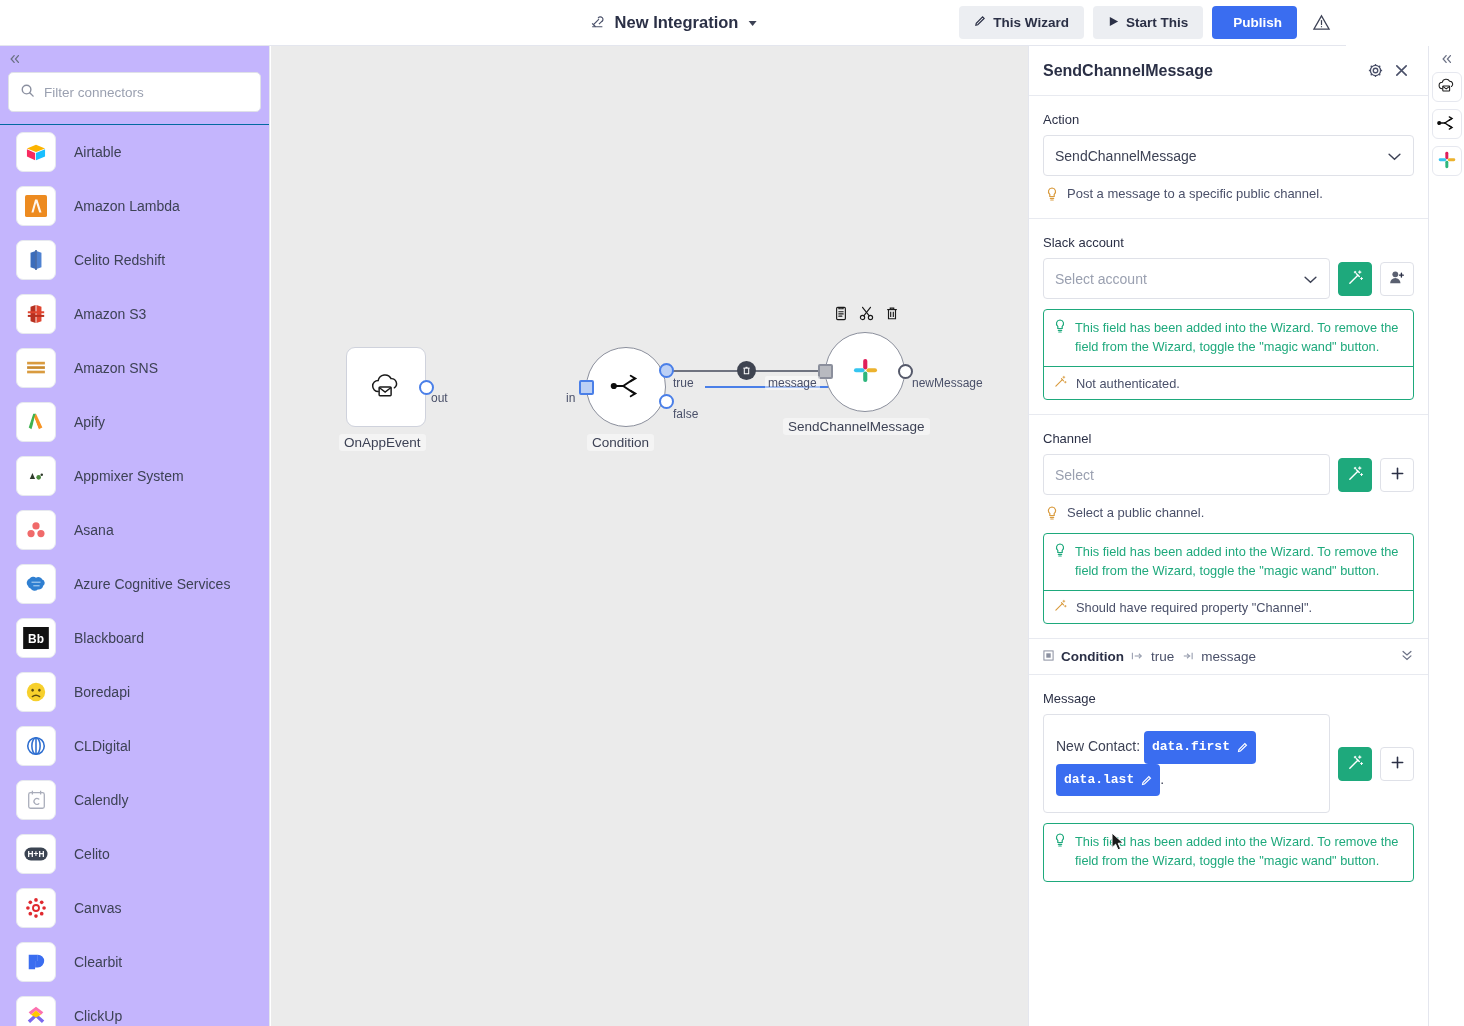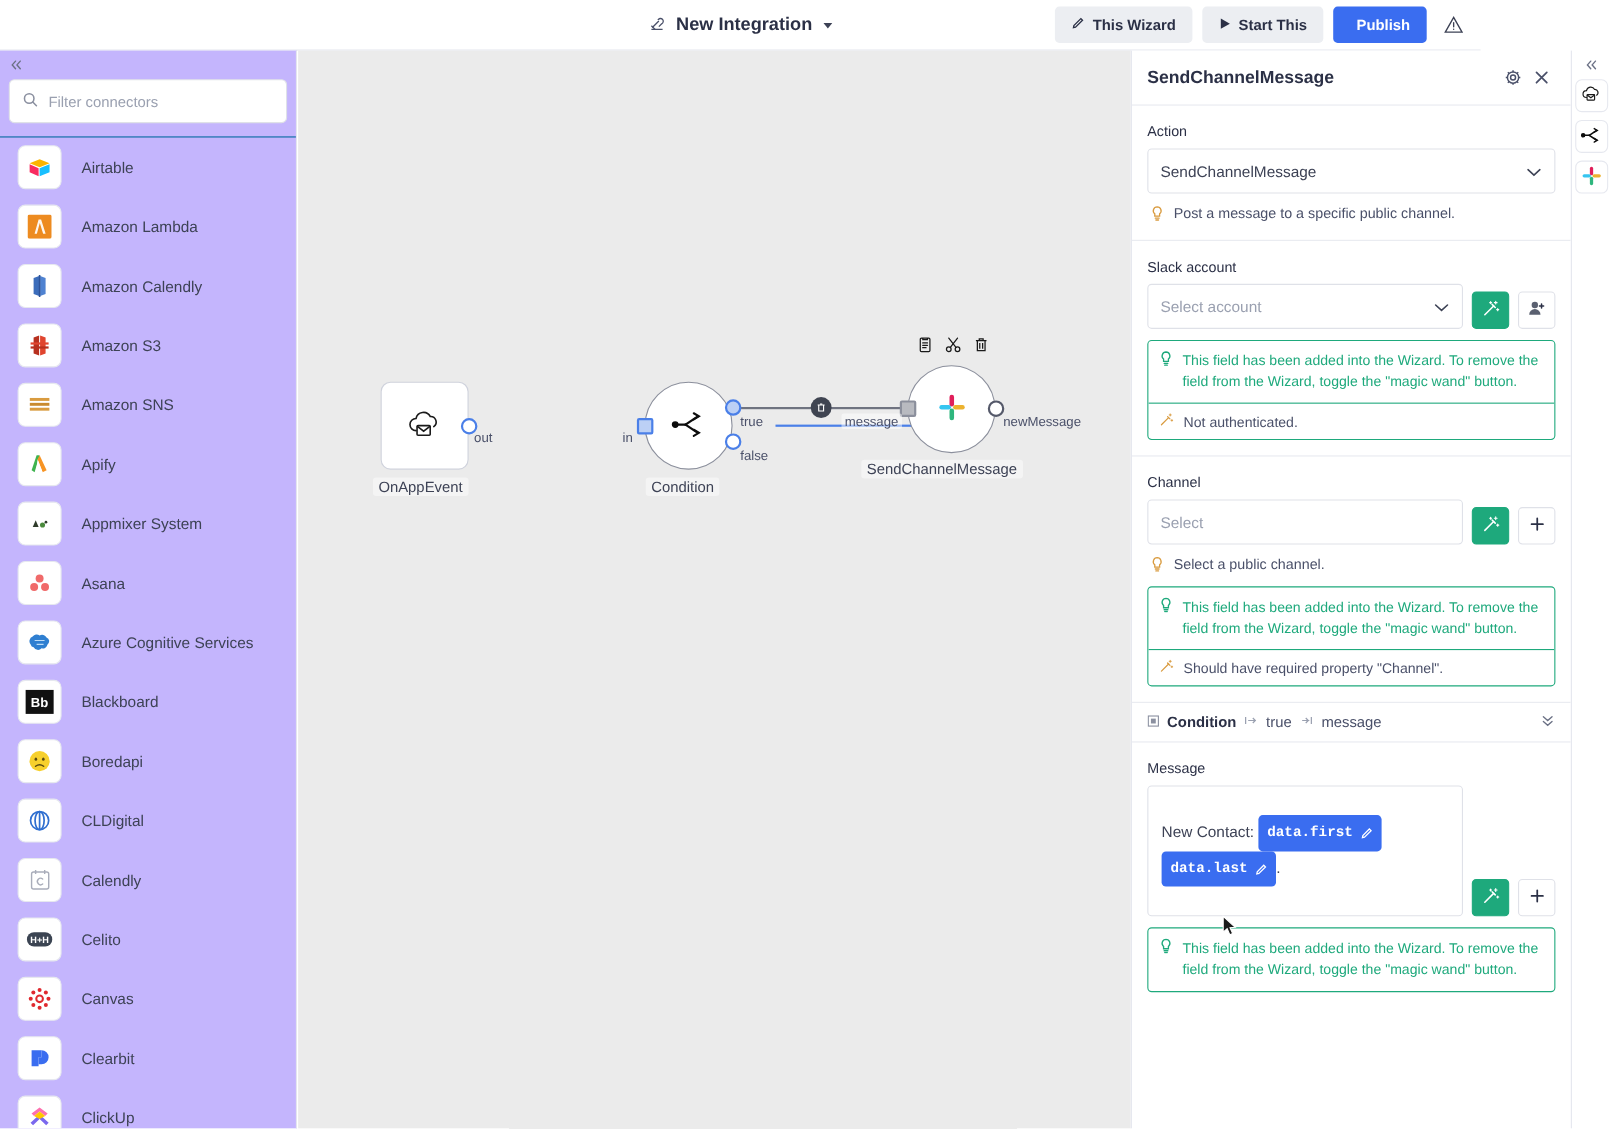--- a/index.html
+++ b/index.html
@@ -123,21 +123,21 @@
     background: #ffffff; border-left: 1px solid #e4e6ee; overflow: hidden;
   }
   .panel-header {
     height: 50px; display: flex; align-items: center; padding: 0 14px;
     border-bottom: 1px solid #e8eaf0;
   }
   .panel-title { flex: 1; font-size: 16px; font-weight: bold; color: #2b3046; }
   .panel-hicon { width: 26px; height: 26px; display: flex; align-items: center; justify-content: center; cursor: pointer; color: #4a5069; }
   .section { padding: 16px 14px 14px 14px; border-bottom: 1px solid #e8eaf0; }
   .field-label { font-size: 13px; font-weight: normal; color: #2b3046; margin-bottom: 8px; }
-  .row { display: flex; align-items: flex-end; gap: 8px; }
+  .row { display: flex; align-items: center; gap: 8px; }
   .select-input {
     flex: 1; height: 41px; border: 1px solid #dfe1e8; border-radius: 4px;
     background: #fff; display: flex; align-items: center; padding: 0 11px;
     font-size: 14px; color: #3d4255; cursor: pointer;
   }
   .select-input.placeholder { color: #9aa0b0; }
   .select-input .chev { margin-left: auto; }
   .sq-btn {
     width: 34px; height: 34px; border-radius: 4px; border: 1px solid #dfe1e8;
     background: #fff; display: flex; align-items: center; justify-content: center;
@@ -169,21 +169,21 @@
     display: flex; align-items: center; gap: 7px;
     padding: 9px 14px; border-bottom: 1px solid #e8eaf0;
     font-size: 13.5px; color: #2b3046;
   }
   .breadcrumb-bar .crumb { font-weight: bold; }
   .breadcrumb-bar .crumb.light { font-weight: normal; color: #4a5069; }
   .breadcrumb-bar .sep { color: #9aa0b0; font-size: 11px; }
   .breadcrumb-bar .collapse-all { margin-left: auto; color: #6b7185; cursor: pointer; }
   .msg-editor {
     flex: 1; min-height: 92px; border: 1px solid #dfe1e8; border-radius: 4px;
-    padding: 26px 12px; background: #fff; font-size: 14px; color: #3d4255;
+    padding: 16px 12px; background: #fff; font-size: 14px; color: #3d4255;
     line-height: 2.05; cursor: text;
   }
   .chip {
     display: inline-flex; align-items: center; gap: 7px;
     background: #3a6df0; color: #fff; border-radius: 4px;
     padding: 3px 8px; font-family: "Liberation Mono", monospace;
     font-size: 13px; font-weight: bold; vertical-align: middle;
   }
   .chip .pencil { display: inline-flex; }
   .cursor-arrow { position: absolute; pointer-events: none; }
@@ -291,21 +291,21 @@
       </div>
 
       <div class="connector-item">
         <span class="connector-icon">
           <svg width="20" height="22" viewBox="0 0 22 24">
             <path d="M5 4 L10.5 2 V22 L5 20 Z" fill="#3c6dbb"></path>
             <path d="M17 4 L11.5 2 V22 L17 20 Z" fill="#4f82d1"></path>
             <rect x="10.2" y="1" width="1.6" height="22" fill="#2d5399"></rect>
           </svg>
         </span>
-        <span class="connector-label">Amazon Calendly</span>
+        <span class="connector-label">Celito Redshift</span>
       </div>
 
       <div class="connector-item">
         <span class="connector-icon">
           <svg width="20" height="22" viewBox="0 0 22 24">
             <path d="M5 4 L10.5 2 V22 L5 20 Z" fill="#b7301f"></path>
             <path d="M17 4 L11.5 2 V22 L17 20 Z" fill="#e0452f"></path>
             <rect x="2" y="9" width="18" height="2.2" fill="#e0452f"></rect>
             <rect x="2" y="13" width="18" height="2.2" fill="#b7301f"></rect>
           </svg>

